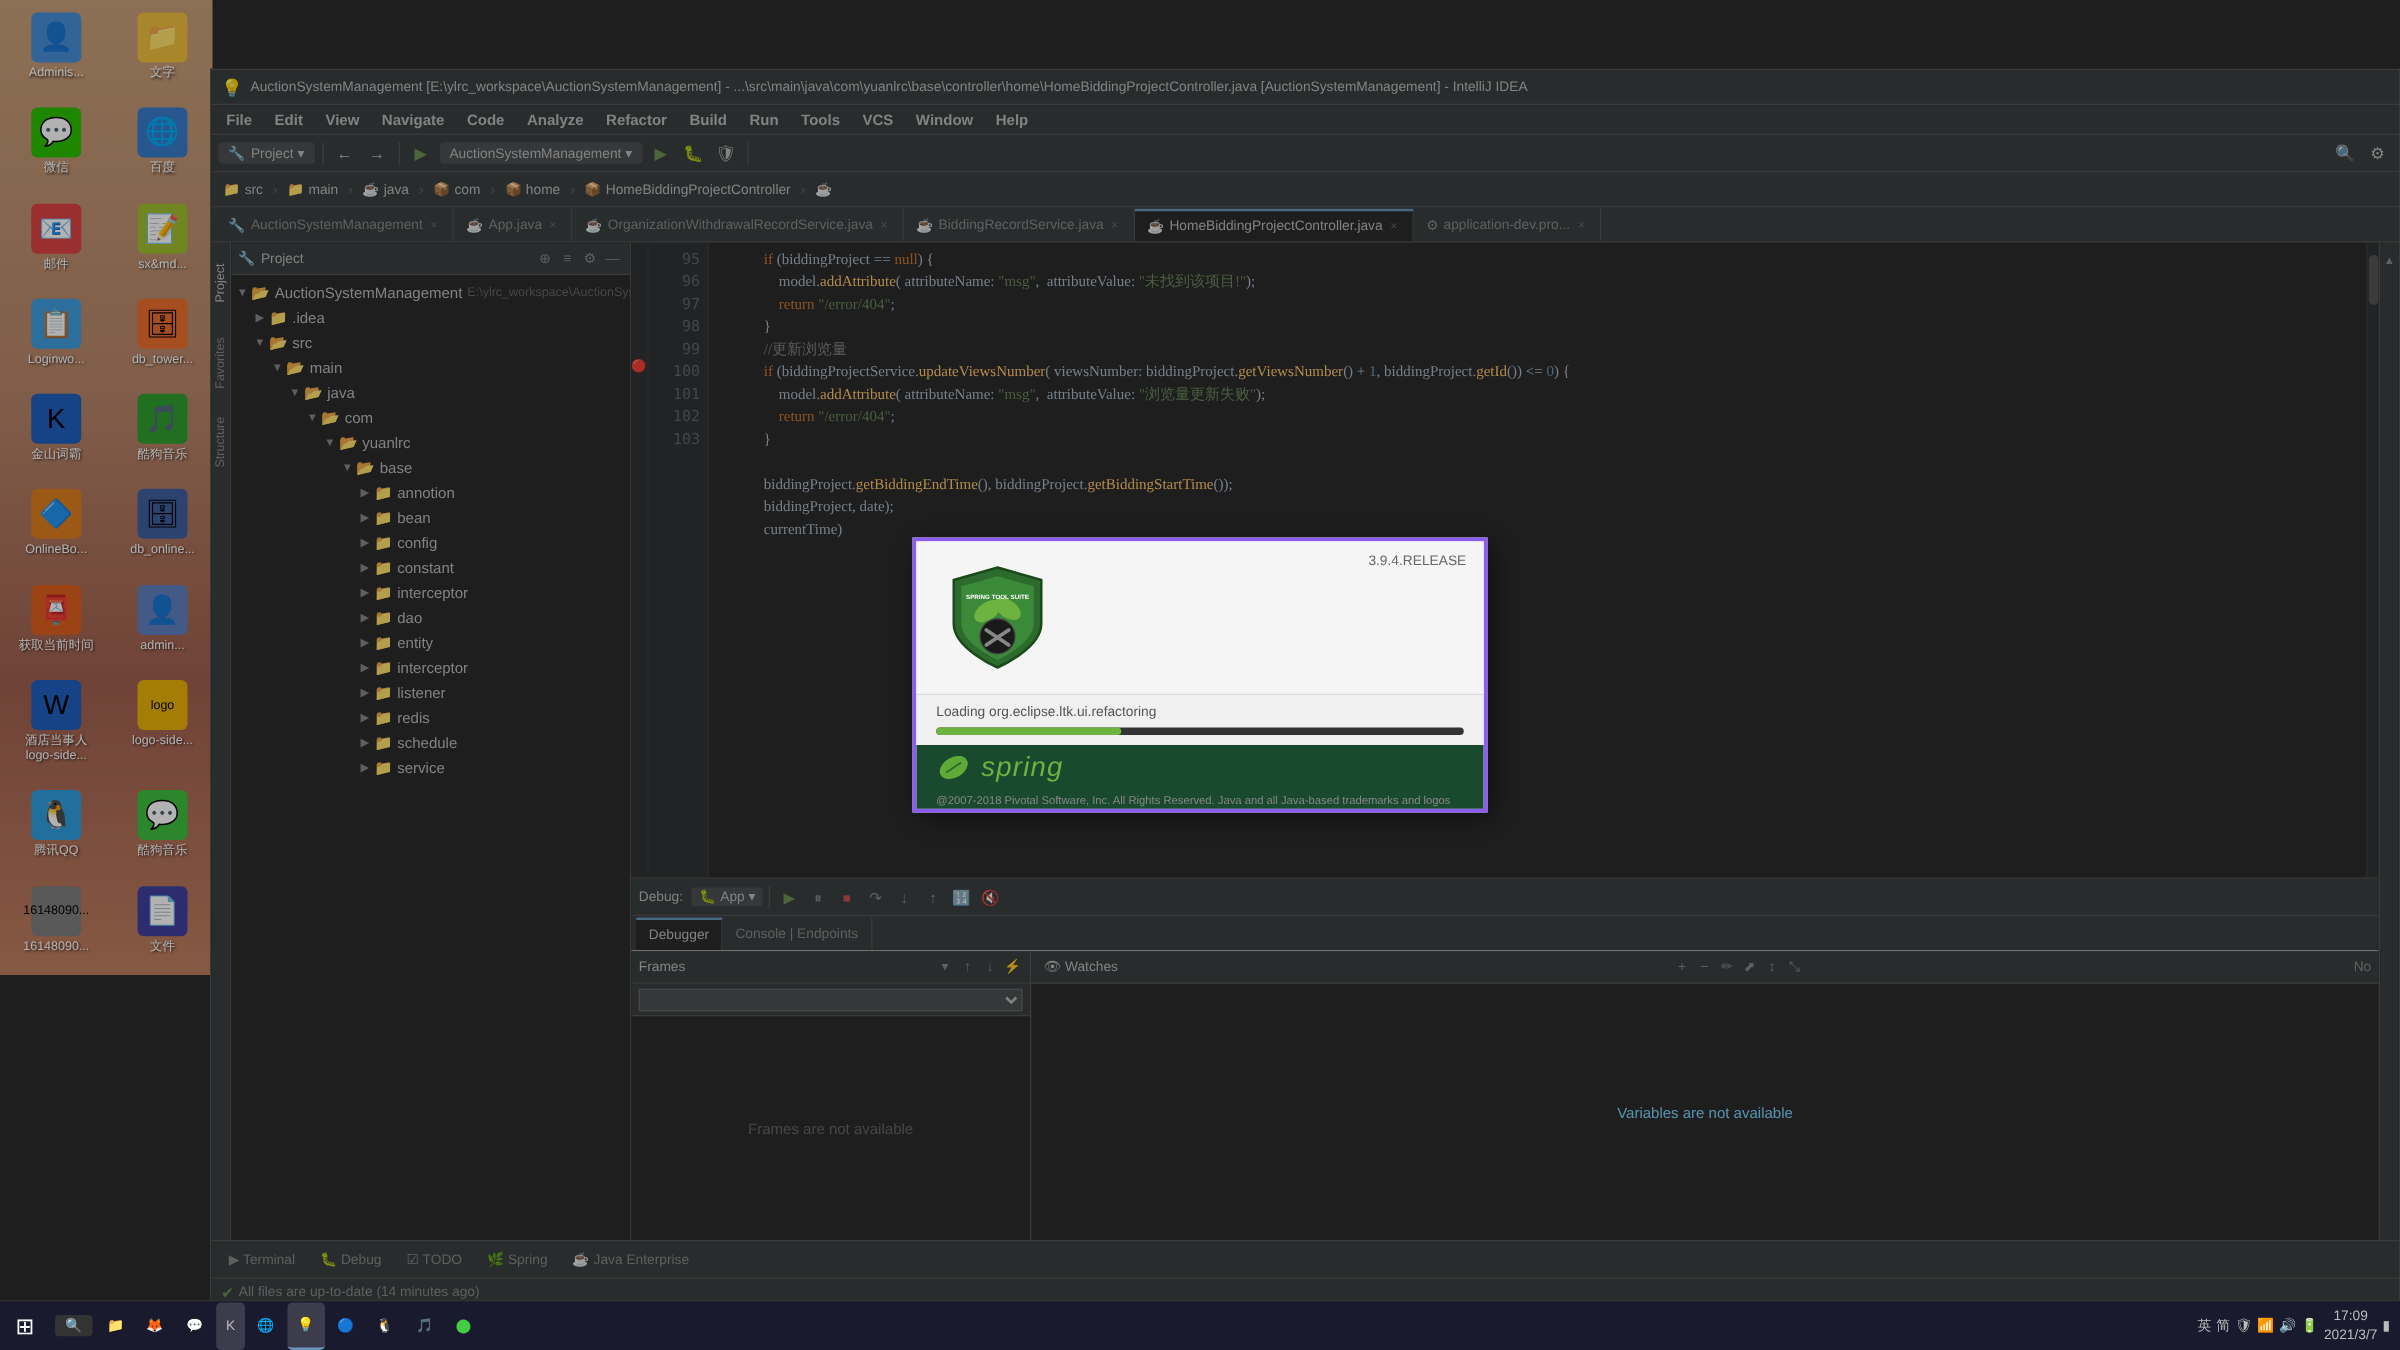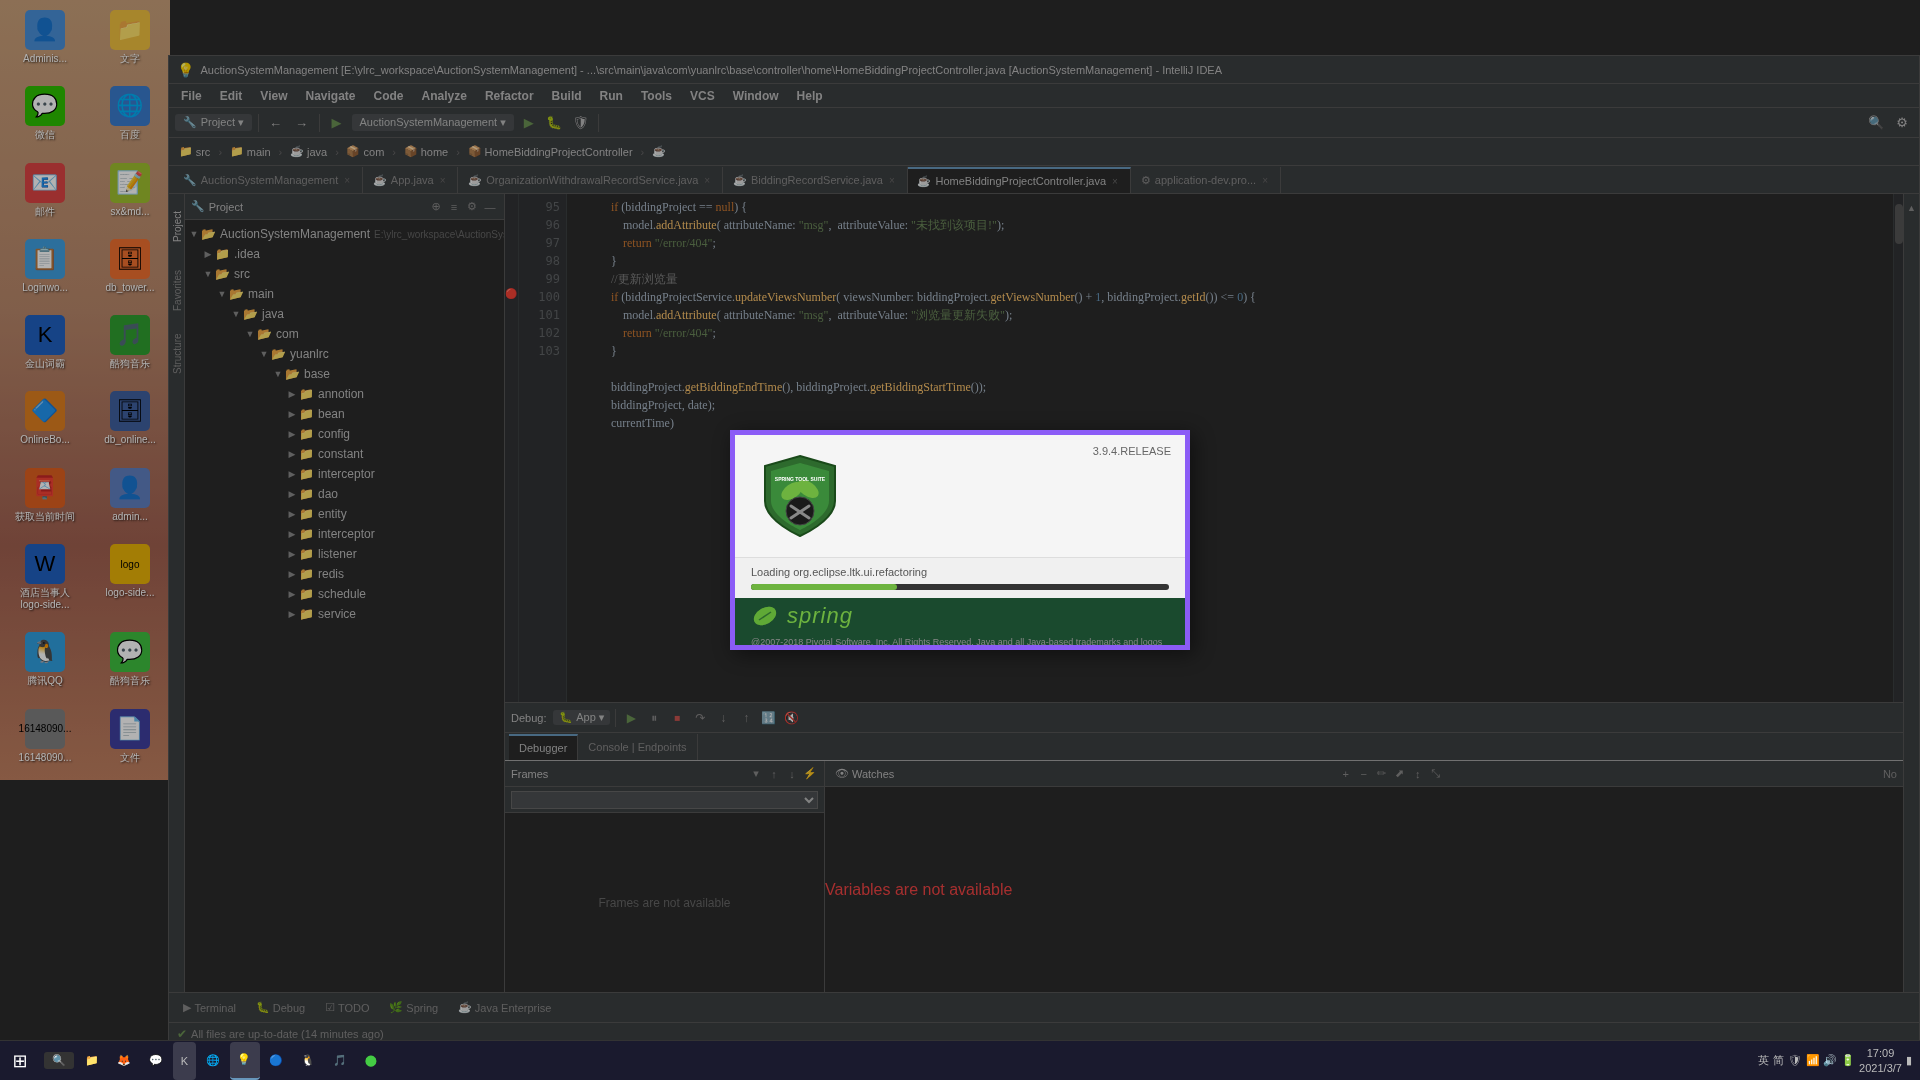--- a/index.html
+++ b/index.html
@@ -495,23 +495,23 @@
       gap: 3px;
       cursor: pointer;
       color: #bbbbbb;
       font-size: 11px;
       padding: 2px 4px;
     }
     .vars-body {
       flex: 1;
       display: flex;
       align-items: center;
-      justify-content: flex-start;
-      color: #ef4444;
-      font-size: 16px;
+      justify-content: center;
+      color: #7dd3fc;
+      font-size: 12px;
     }
 
     
     .bottom-bar-tabs {
       height: 30px;
       background: #3c3f41;
       display: flex;
       align-items: center;
       padding: 0 6px;
       border-top: 1px solid #555;
@@ -552,21 +552,21 @@
       background: rgba(0,0,0,0.3);
       z-index: 100;
       display: flex;
       align-items: center;
       justify-content: center;
     }
     .splash-dialog {
       width: 460px;
       height: 220px;
       background: #f5f5f5;
-      border: 5px solid #8b5cf6;
+      border: 3px solid #8b5cf6;
       box-shadow: 4px 4px 20px rgba(0,0,0,0.5);
       display: flex;
       flex-direction: column;
       overflow: hidden;
       position: relative;
     }
     .splash-top {
       flex: 1;
       display: flex;
       align-items: center;

